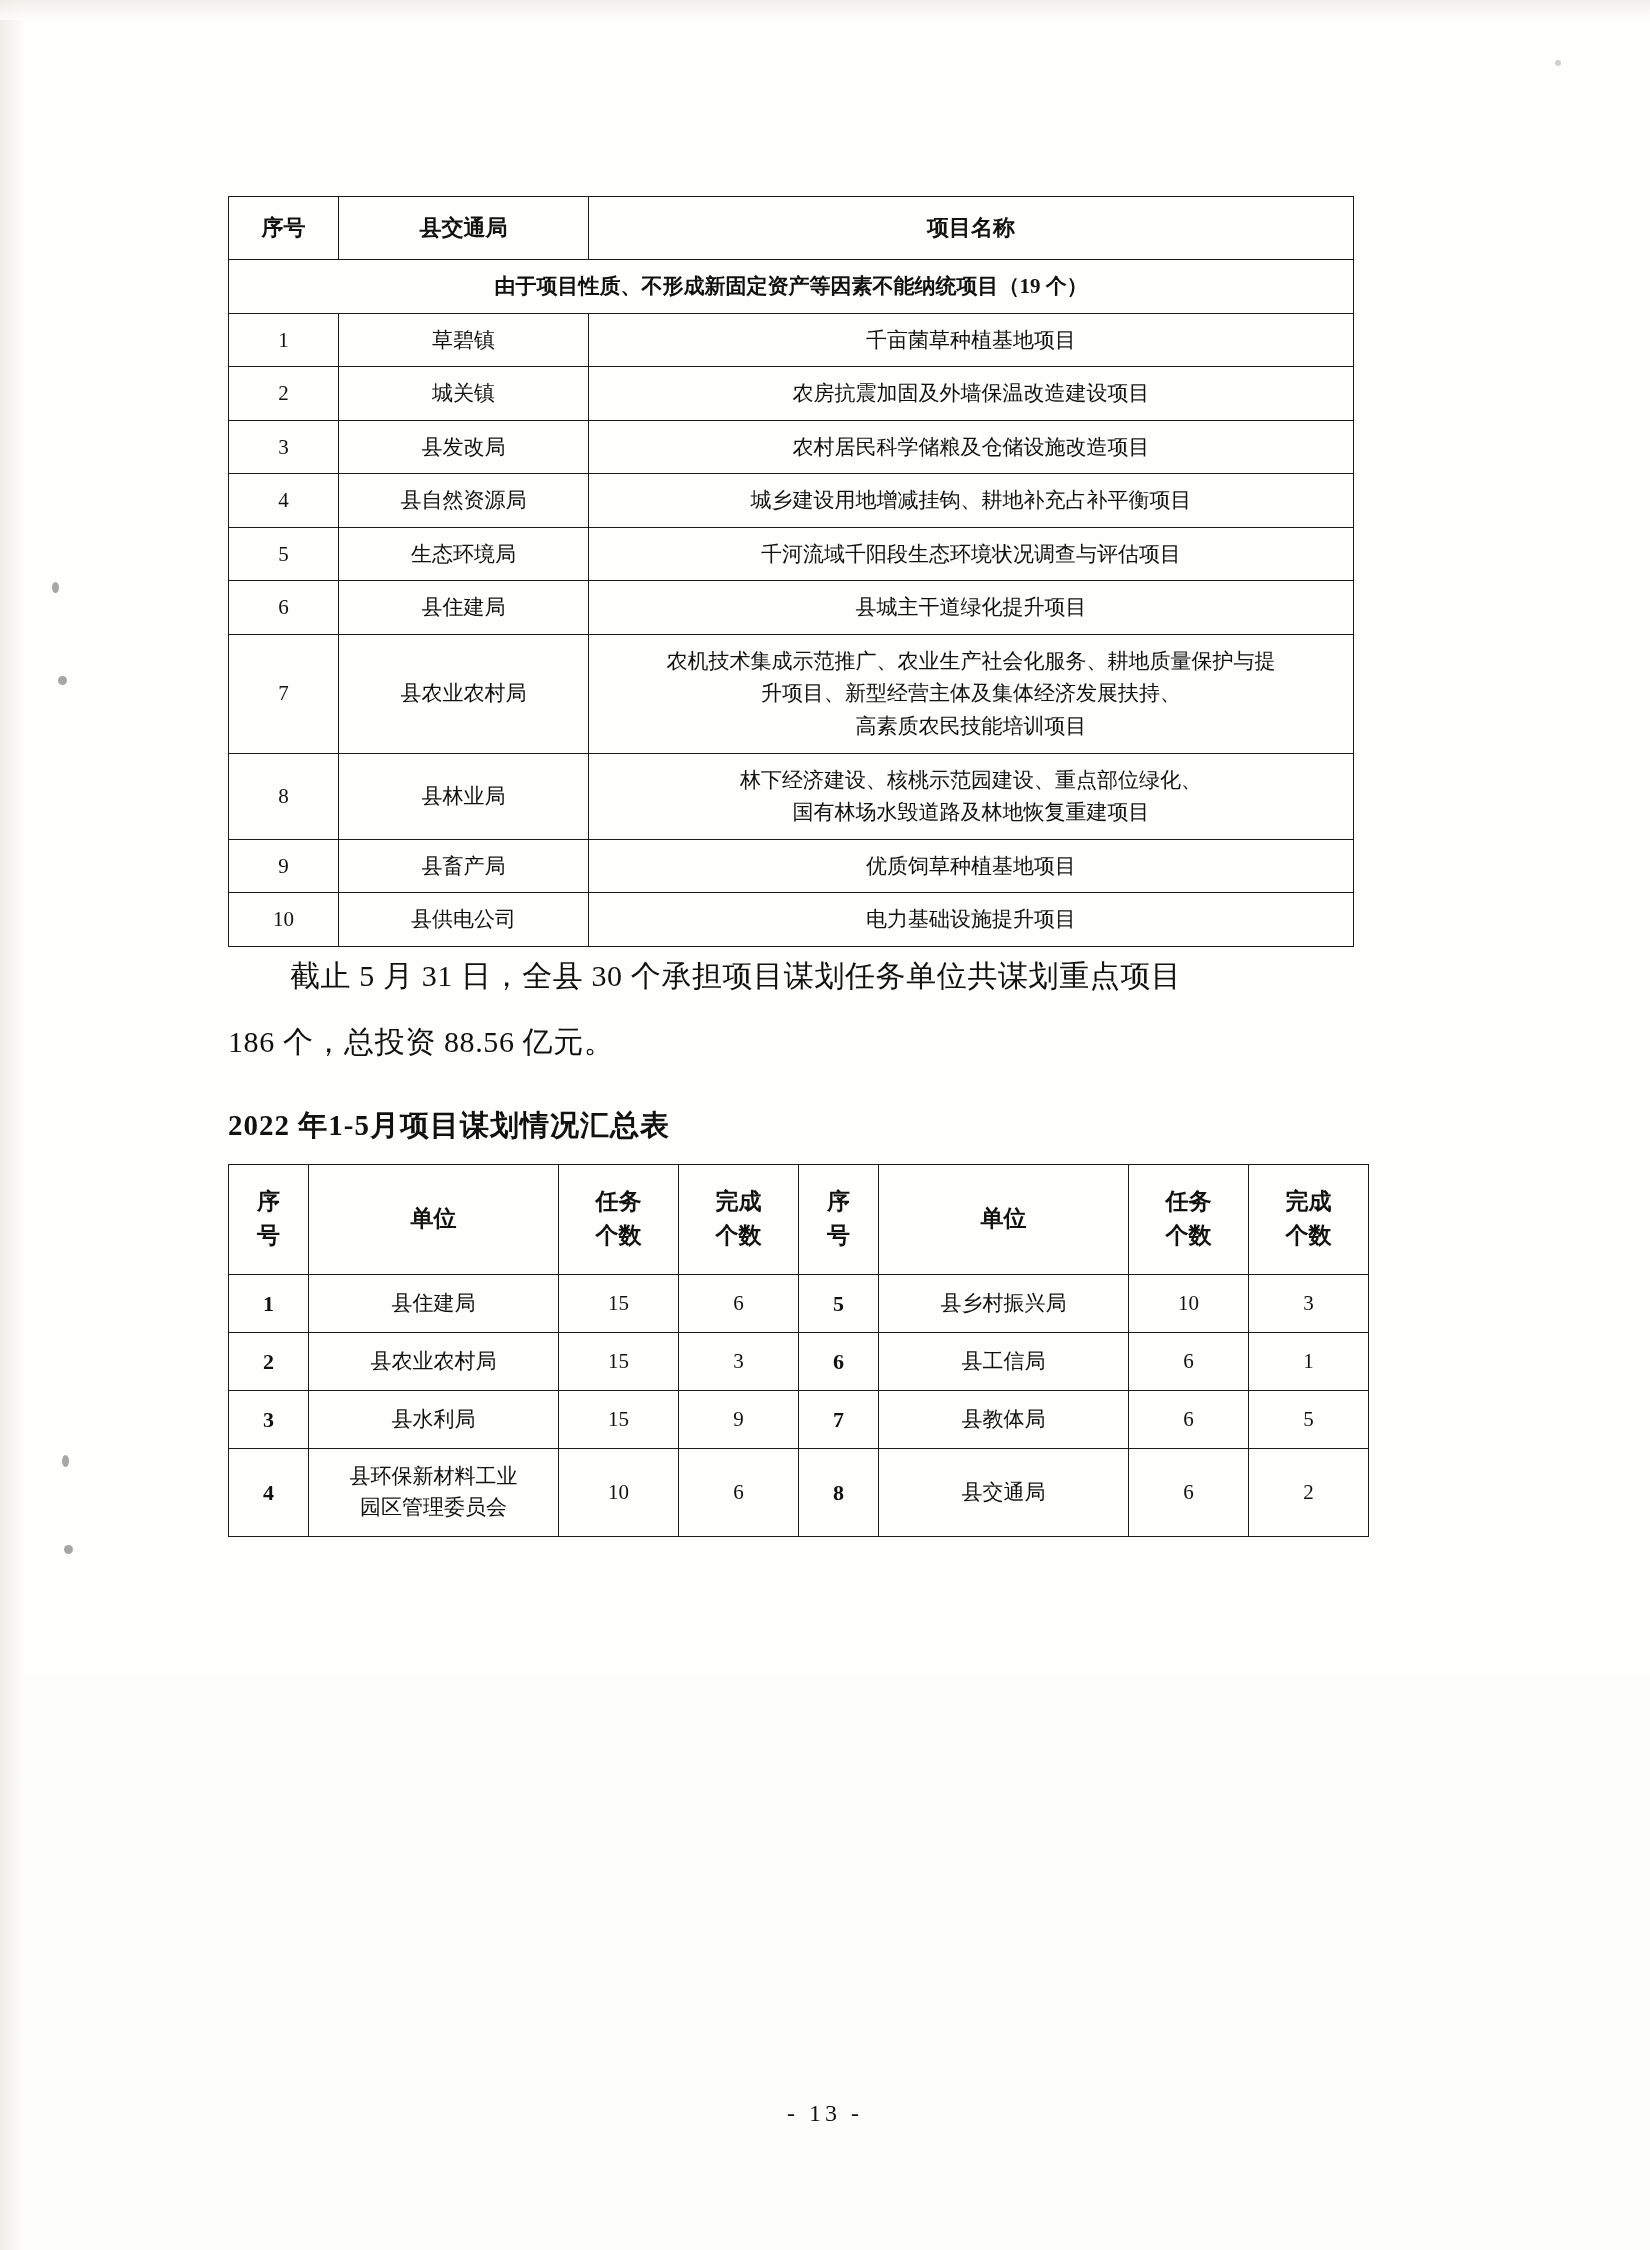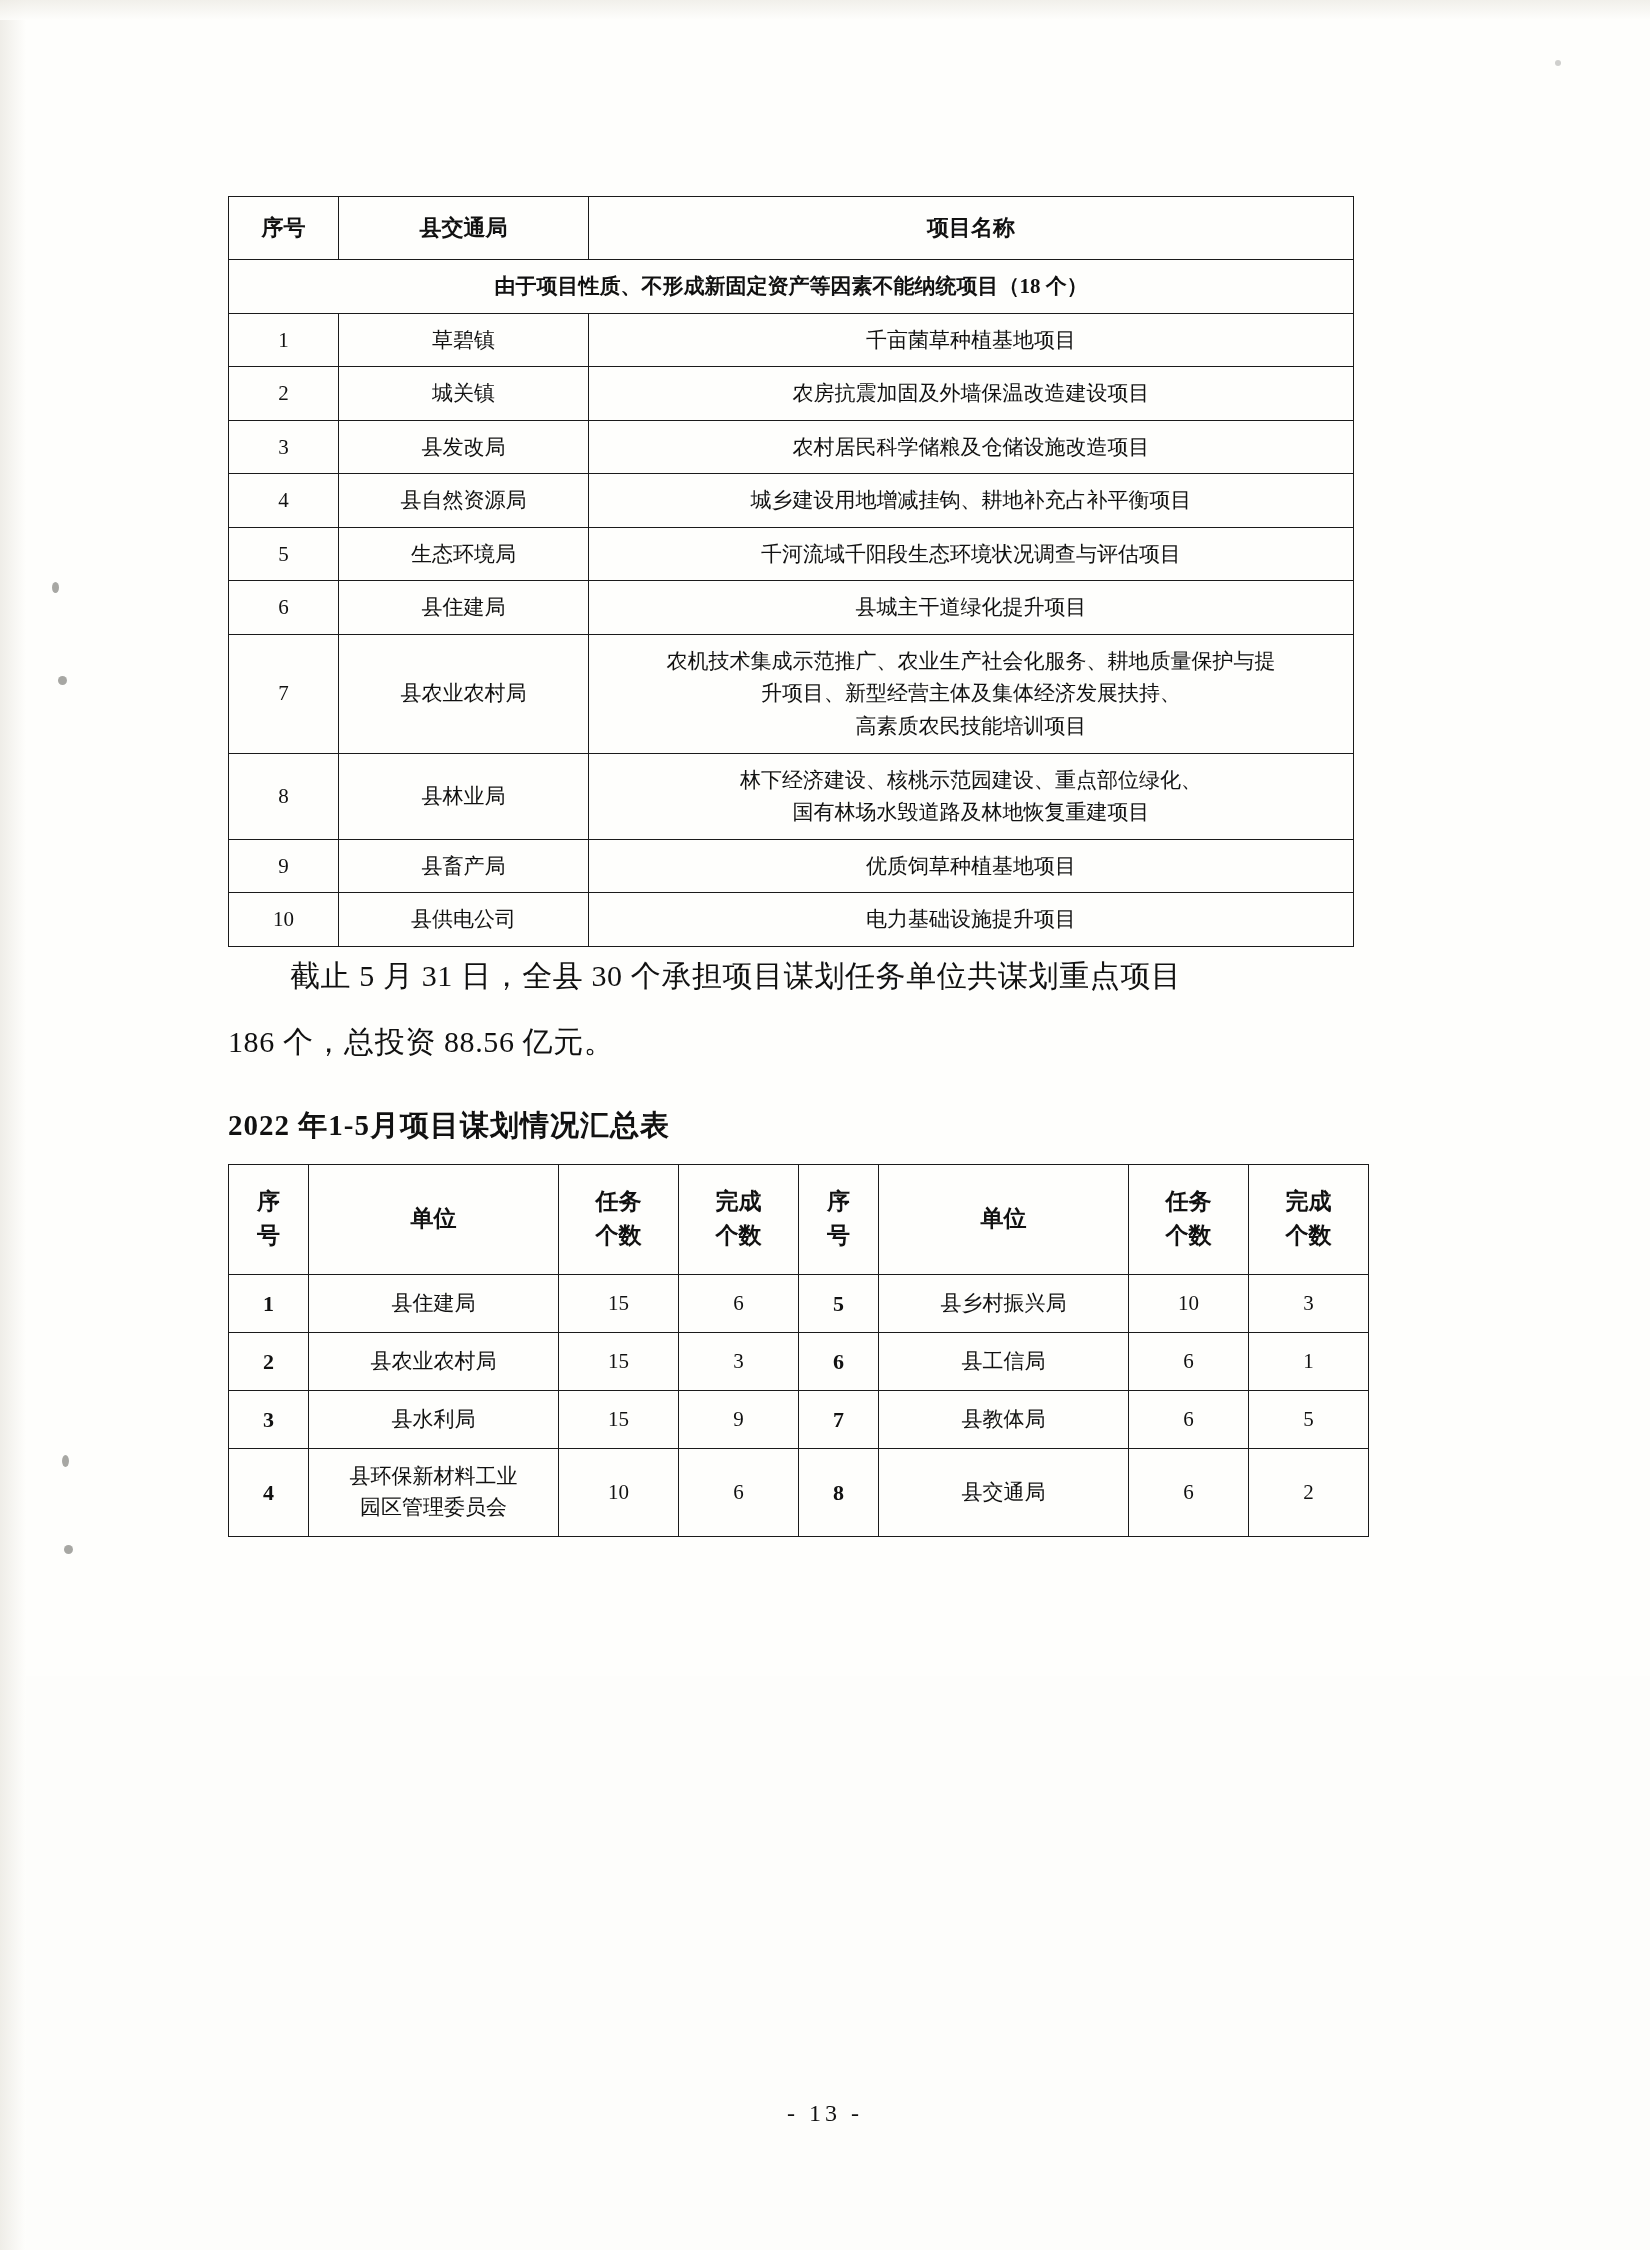--- a/index.html
+++ b/index.html
@@ -164,21 +164,21 @@
       </colgroup>
       <thead>
         <tr>
           <th>序号</th>
           <th>县交通局</th>
           <th>项目名称</th>
         </tr>
       </thead>
       <tbody>
         <tr class="section-row">
-          <td colspan="3">由于项目性质、不形成新固定资产等因素不能纳统项目（18 个）</td>
+          <td colspan="3">由于项目性质、不形成新固定资产等因素不能纳统项目（19 个）</td>
         </tr>
         <tr>
           <td>1</td>
           <td>草碧镇</td>
           <td class="two-line">千亩菌草种植基地项目</td>
         </tr>
         <tr>
           <td>2</td>
           <td>城关镇</td>
           <td class="two-line">农房抗震加固及外墙保温改造建设项目</td>

